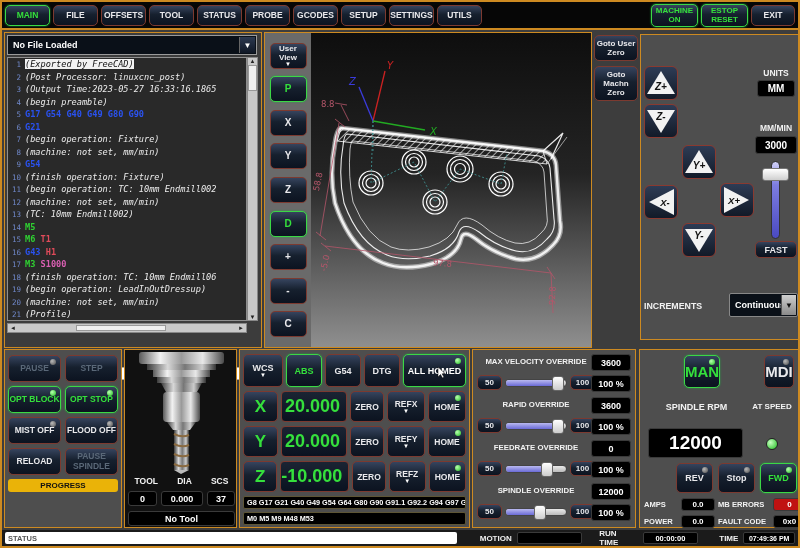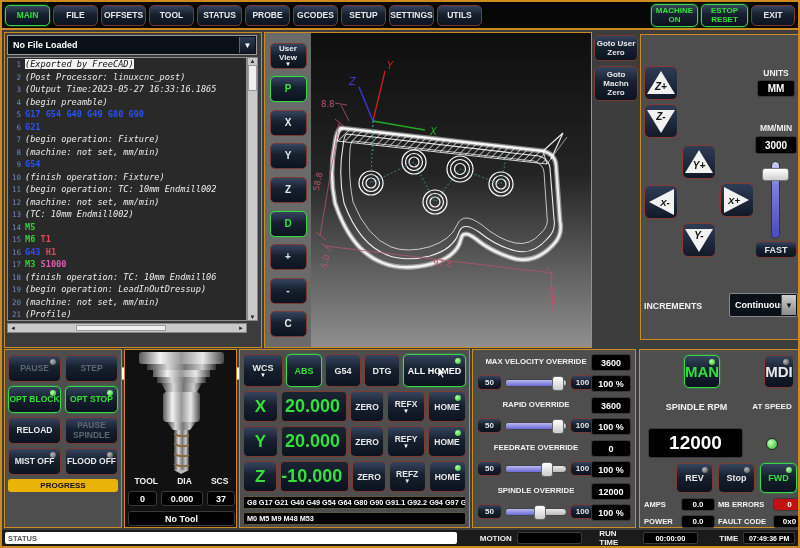--- a/index.html
+++ b/index.html
@@ -363,34 +363,34 @@
           <span class="led on"></span>
           <span>OPT BLOCK</span>
         </div>
       <div class="btn green">
           <span class="led on"></span>
           <span>OPT STOP</span>
         </div>
     </div>
     <div class="cyrow">
       <div class="btn">
-          <span>RELOAD</span>
-        </div>
-      <div class="btn dis">
-          <span>PAUSE SPINDLE</span>
-        </div>
-    </div>
-    <div class="cyrow">
-      <div class="btn">
           <span class="led"></span>
           <span>MIST OFF</span>
         </div>
       <div class="btn">
           <span class="led"></span>
           <span>FLOOD OFF</span>
+        </div>
+    </div>
+    <div class="cyrow">
+      <div class="btn">
+          <span>RELOAD</span>
+        </div>
+      <div class="btn dis">
+          <span>PAUSE SPINDLE</span>
         </div>
     </div>
     <div class="progress">PROGRESS</div>
   </div>
 
   <div class="panel tool-panel">
     <svg width="109" height="122" viewBox="0 0 109 122">
       <defs>
         <linearGradient id="metal" x1="0" y1="0" x2="1" y2="0">
           <stop offset="0" stop-color="#5a5a5a"></stop>

